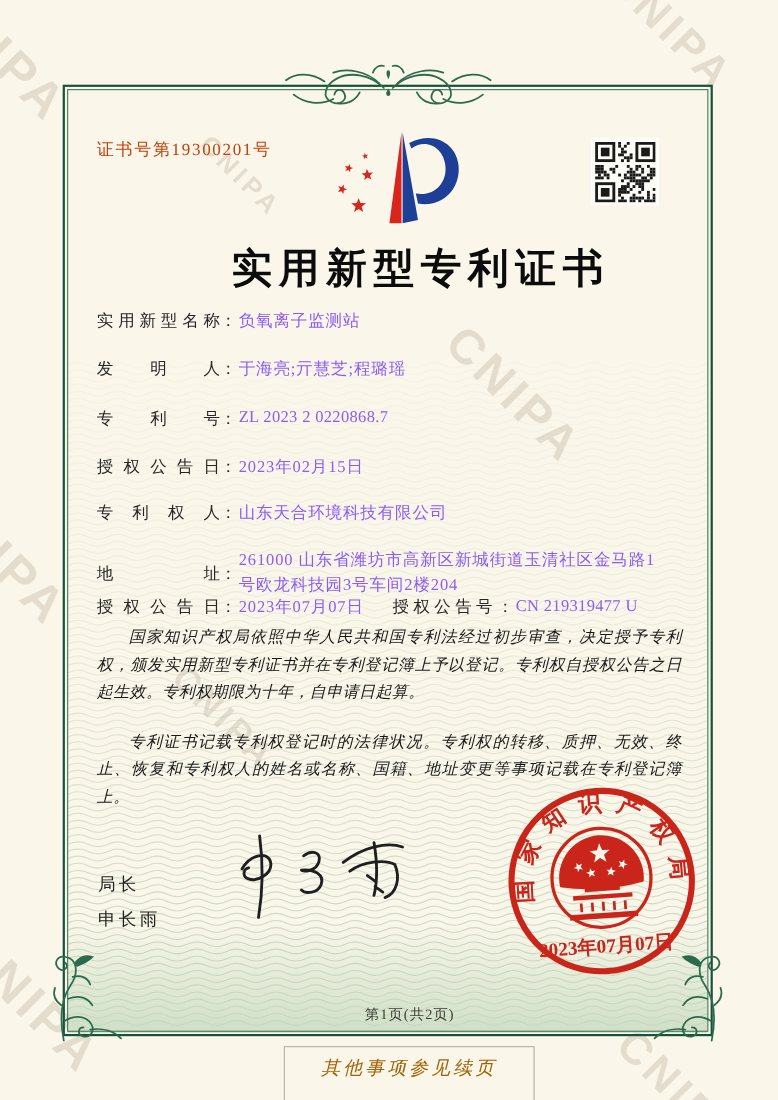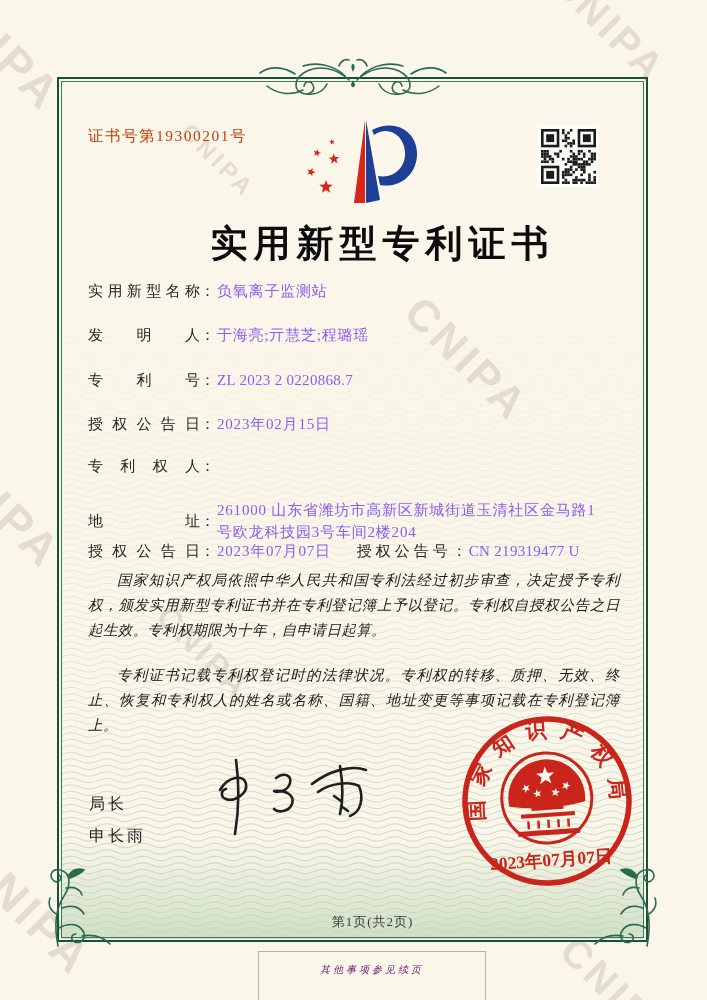--- a/index.html
+++ b/index.html
@@ -65,21 +65,21 @@
   #page-info{
     left:57px;top:913px;width:591px;text-align:center;
     font-size:13px;letter-spacing:1px;color:#3c3c33;padding-left:20px;
   }
   #footer-note-box{
     left:258px;top:951px;width:228px;height:60px;
     border:1px solid #b3b1a0;box-sizing:border-box;text-align:center;
     padding-top:7px;
   }
   #footer-note{
-    font-size:10px;font-style:italic;letter-spacing:3px;color:#701a75;
+    font-size:17px;font-style:italic;letter-spacing:3px;color:#a16207;
   }
 </style>
 </head>
 <body>
 
 <div id="page">
 
   <div id="watermarks">
       <div class="wm" style="left: -40px; top: -30px; font-size: 46px;">CNIPA</div>
       <div class="wm" style="left: 575px; top: -40px; font-size: 40px;">CNIPA</div>
@@ -388,20 +388,21 @@
     <span class="fvalue latin">ZL 2023 2 0220868.7</span>
   </div>
   <div class="abs frow" style="top:415px">
     <span class="flabel">授权公告日</span>
     <span class="fcolon">：</span>
     <span class="fvalue">2023年02月15日</span>
   </div>
   <div class="abs frow" style="top:457px">
     <span class="flabel">专利权人</span>
     <span class="fcolon">：</span>
+    <span class="fvalue">山东天合环境科技有限公司</span>
   </div>
   <div class="abs frow" id="row-address" style="top:499px">
     <span class="flabel">地址</span>
     <span class="fcolon">：</span>
     <span class="fvalue">261000 山东省潍坊市高新区新城街道玉清社区金马路1号欧龙科技园3号车间2楼204</span>
   </div>
   <div class="abs frow" style="top:542px">
     <span class="flabel">授权公告日</span>
     <span class="fcolon">：</span>
     <span class="fvalue">2023年07月07日</span>

